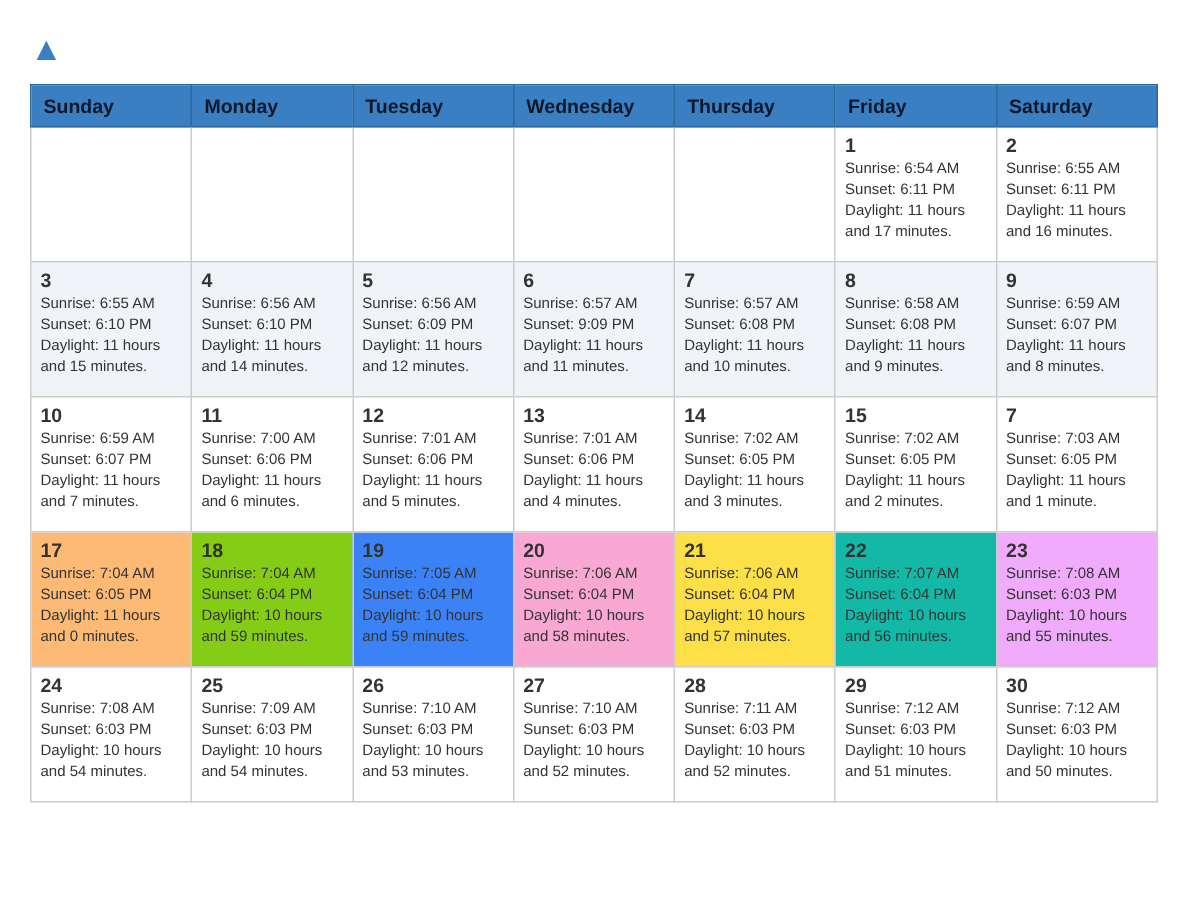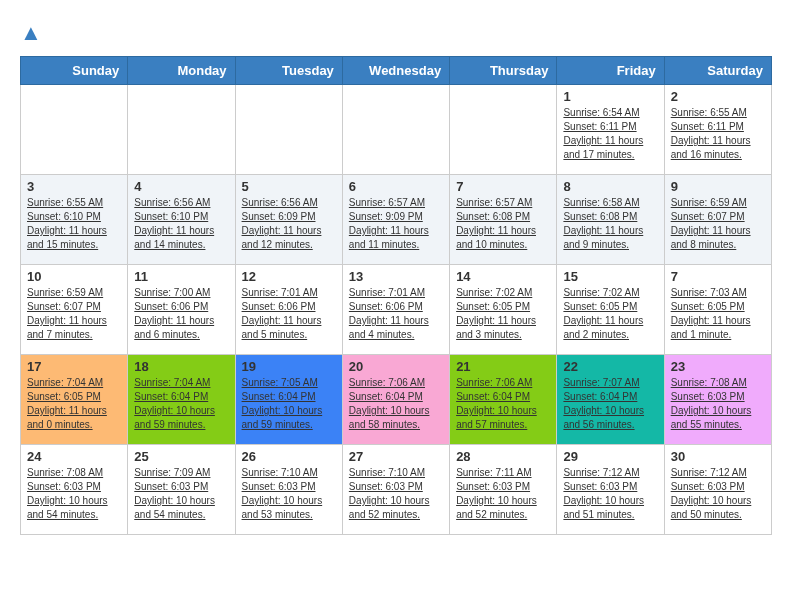--- a/index.html
+++ b/index.html
@@ -50,25 +50,25 @@
       color: #555;
       margin-top: 2px;
     }
     .calendar-table {
       width: 100%;
       border-collapse: collapse;
       border: 1px solid #ccc;
     }
     .calendar-table th {
       background: #3a7fc1;
-      color: #ffffff;
+      color: #0f172a;
       font-size: 13px;
       font-weight: bold;
       padding: 6px 8px;
-      text-align: right;
+      text-align: left;
       border: 1px solid #2d6aa0;
     }
     .calendar-table td {
       width: calc(100%/7);
       vertical-align: top;
       padding: 4px 6px;
       border: 1px solid #ccc;
       font-size: 10.5px;
       color: #333;
       height: 90px;
@@ -83,21 +83,20 @@
       margin-bottom: 2px;
       display: block;
     }
     .empty-cell {
       background: #fff !important;
     }
     .day-info {
       font-size: 10px;
       line-height: 1.4;
       color: #333;
-      text-decoration: underline;
     }
   </style>
 </head>
 <body>
 
 <div class="header-section">
   <div class="logo">
     <div>
       <div style="display:flex;align-items:center;">
         <span class="logo-text-general"></span>
@@ -252,21 +251,21 @@
           <div class="day-info">Sunrise: 7:05 AM
 Sunset: 6:04 PM
 Daylight: 10 hours and 59 minutes.</div>
         </td>
         <td style="background: #f9a8d4;">
           <span class="day-number">20</span>
           <div class="day-info">Sunrise: 7:06 AM
 Sunset: 6:04 PM
 Daylight: 10 hours and 58 minutes.</div>
         </td>
-        <td style="background: #84cc16;">
+        <td style="background: #fde047;">
           <span class="day-number">21</span>
           <div class="day-info">Sunrise: 7:06 AM
 Sunset: 6:04 PM
 Daylight: 10 hours and 57 minutes.</div>
         </td>
         <td style="background: #14b8a6;">
           <span class="day-number">22</span>
           <div class="day-info">Sunrise: 7:07 AM
 Sunset: 6:04 PM
 Daylight: 10 hours and 56 minutes.</div>

